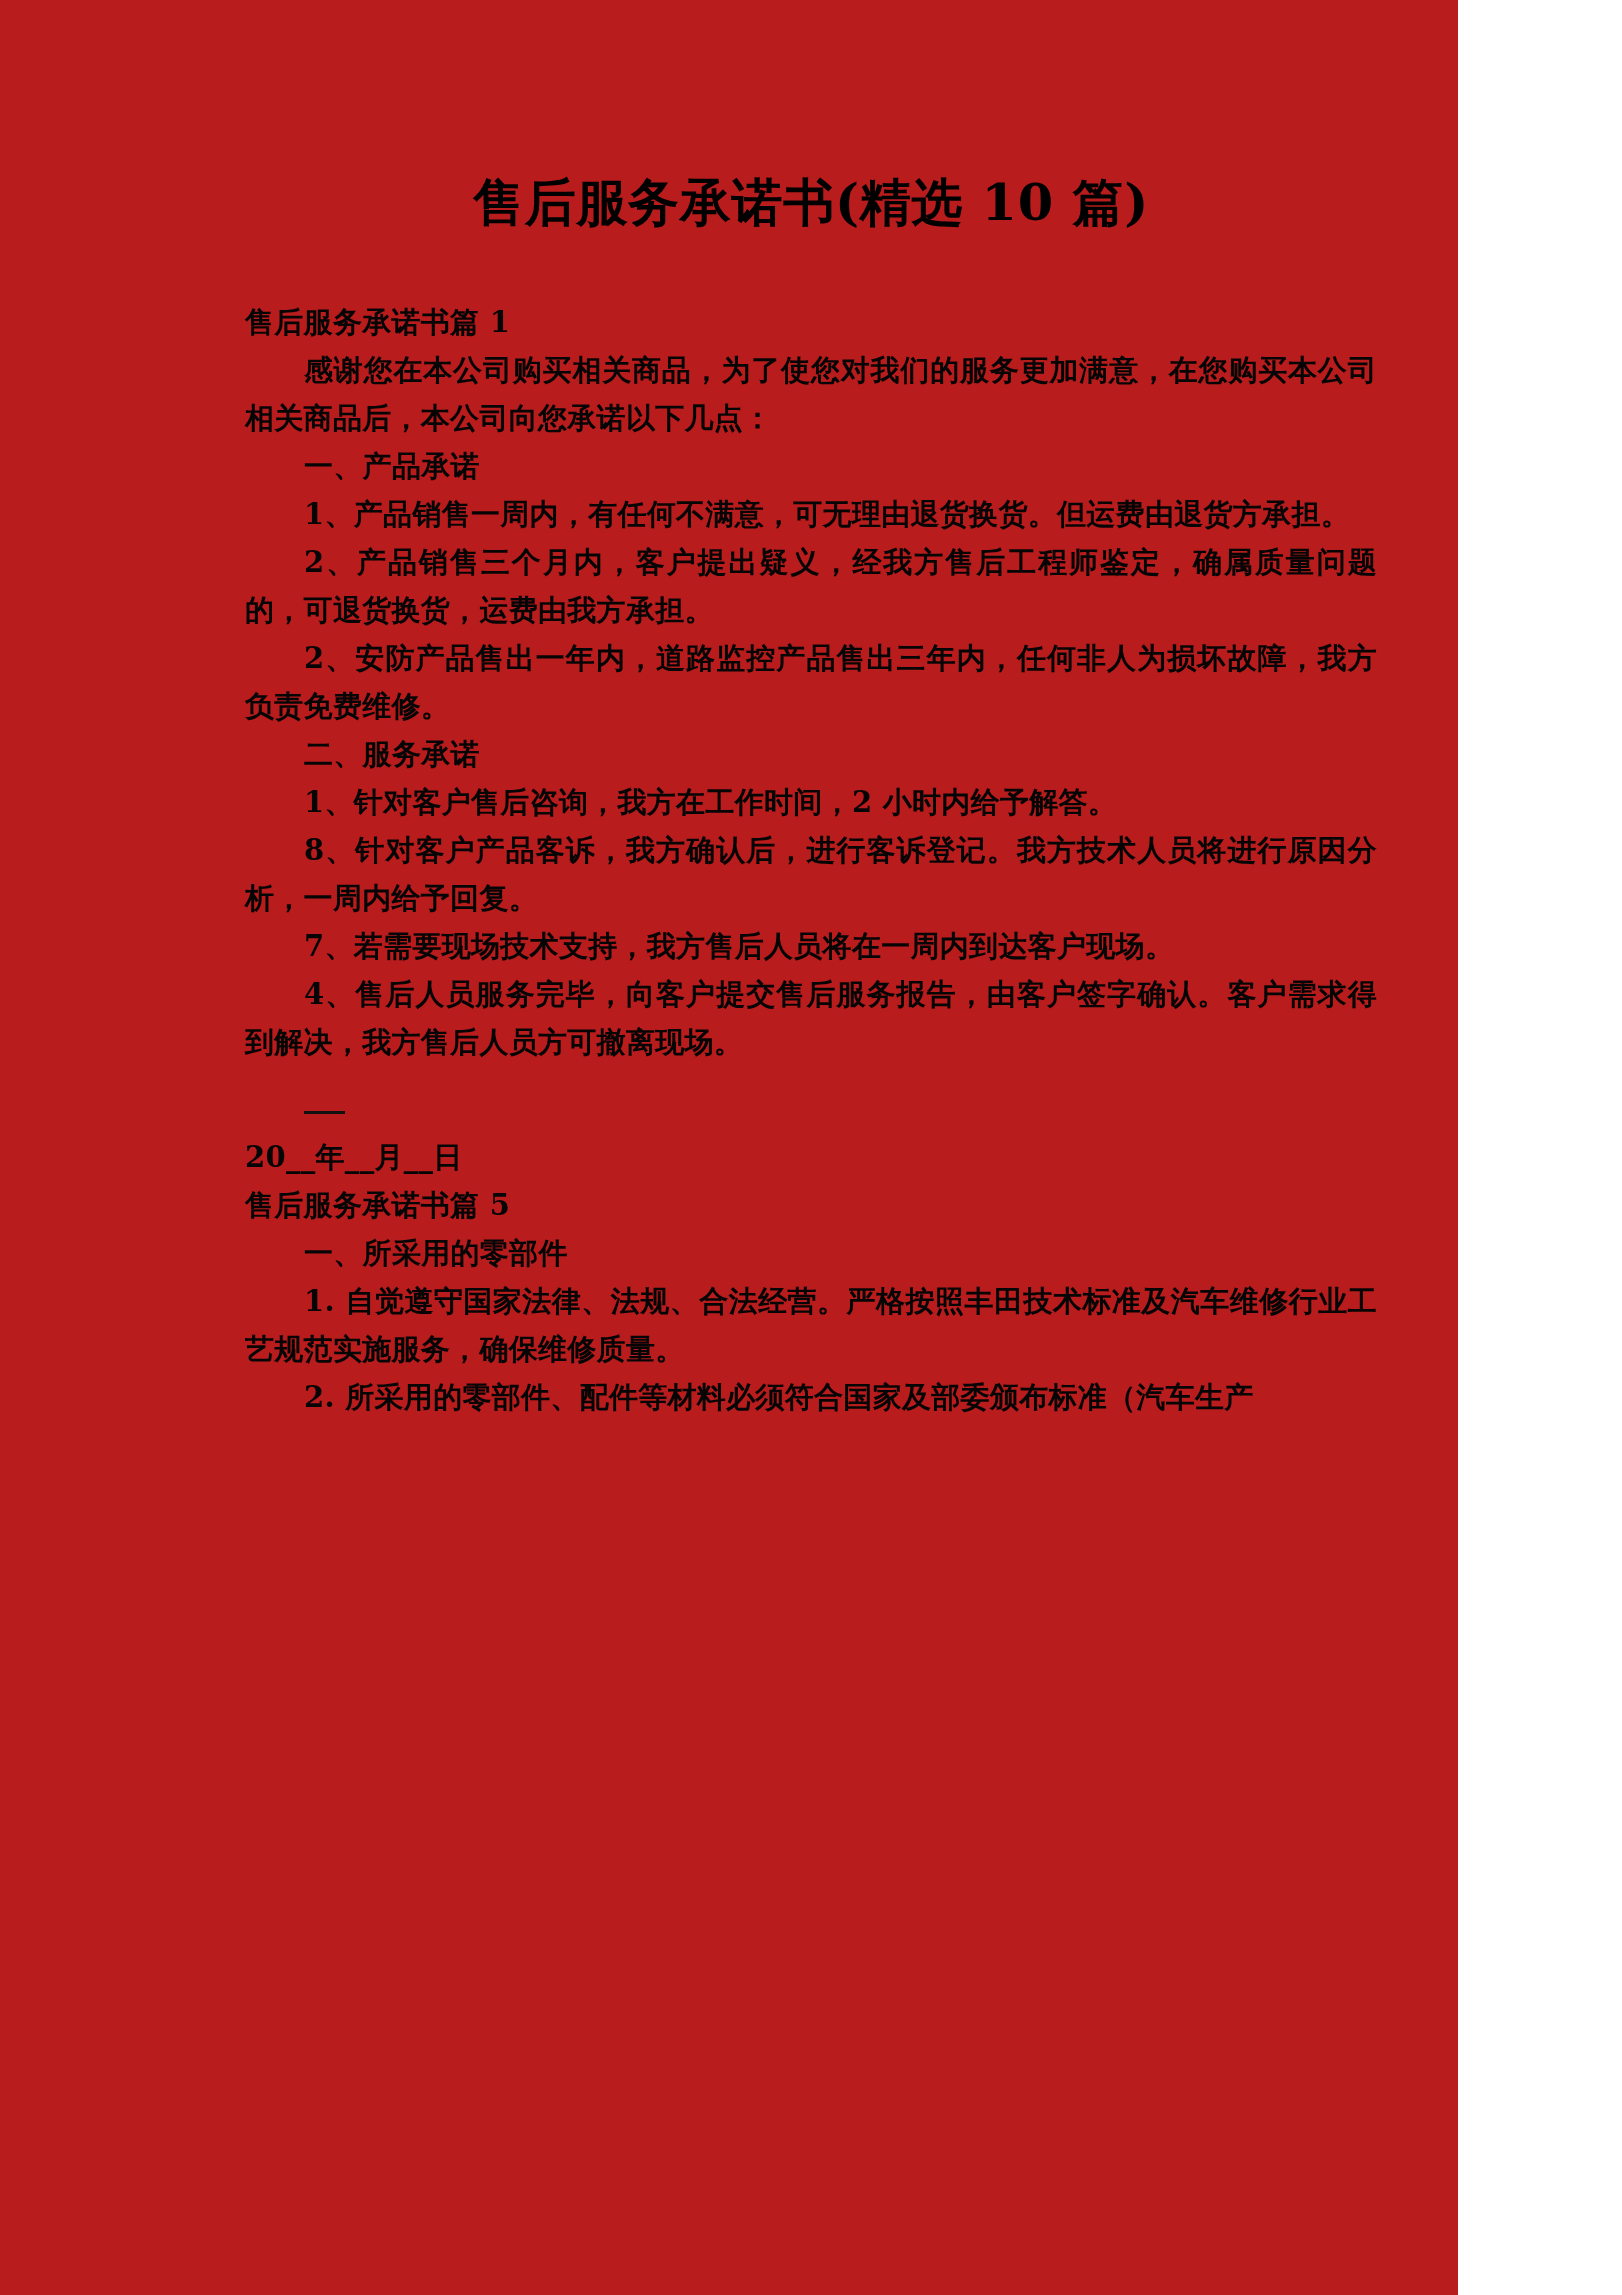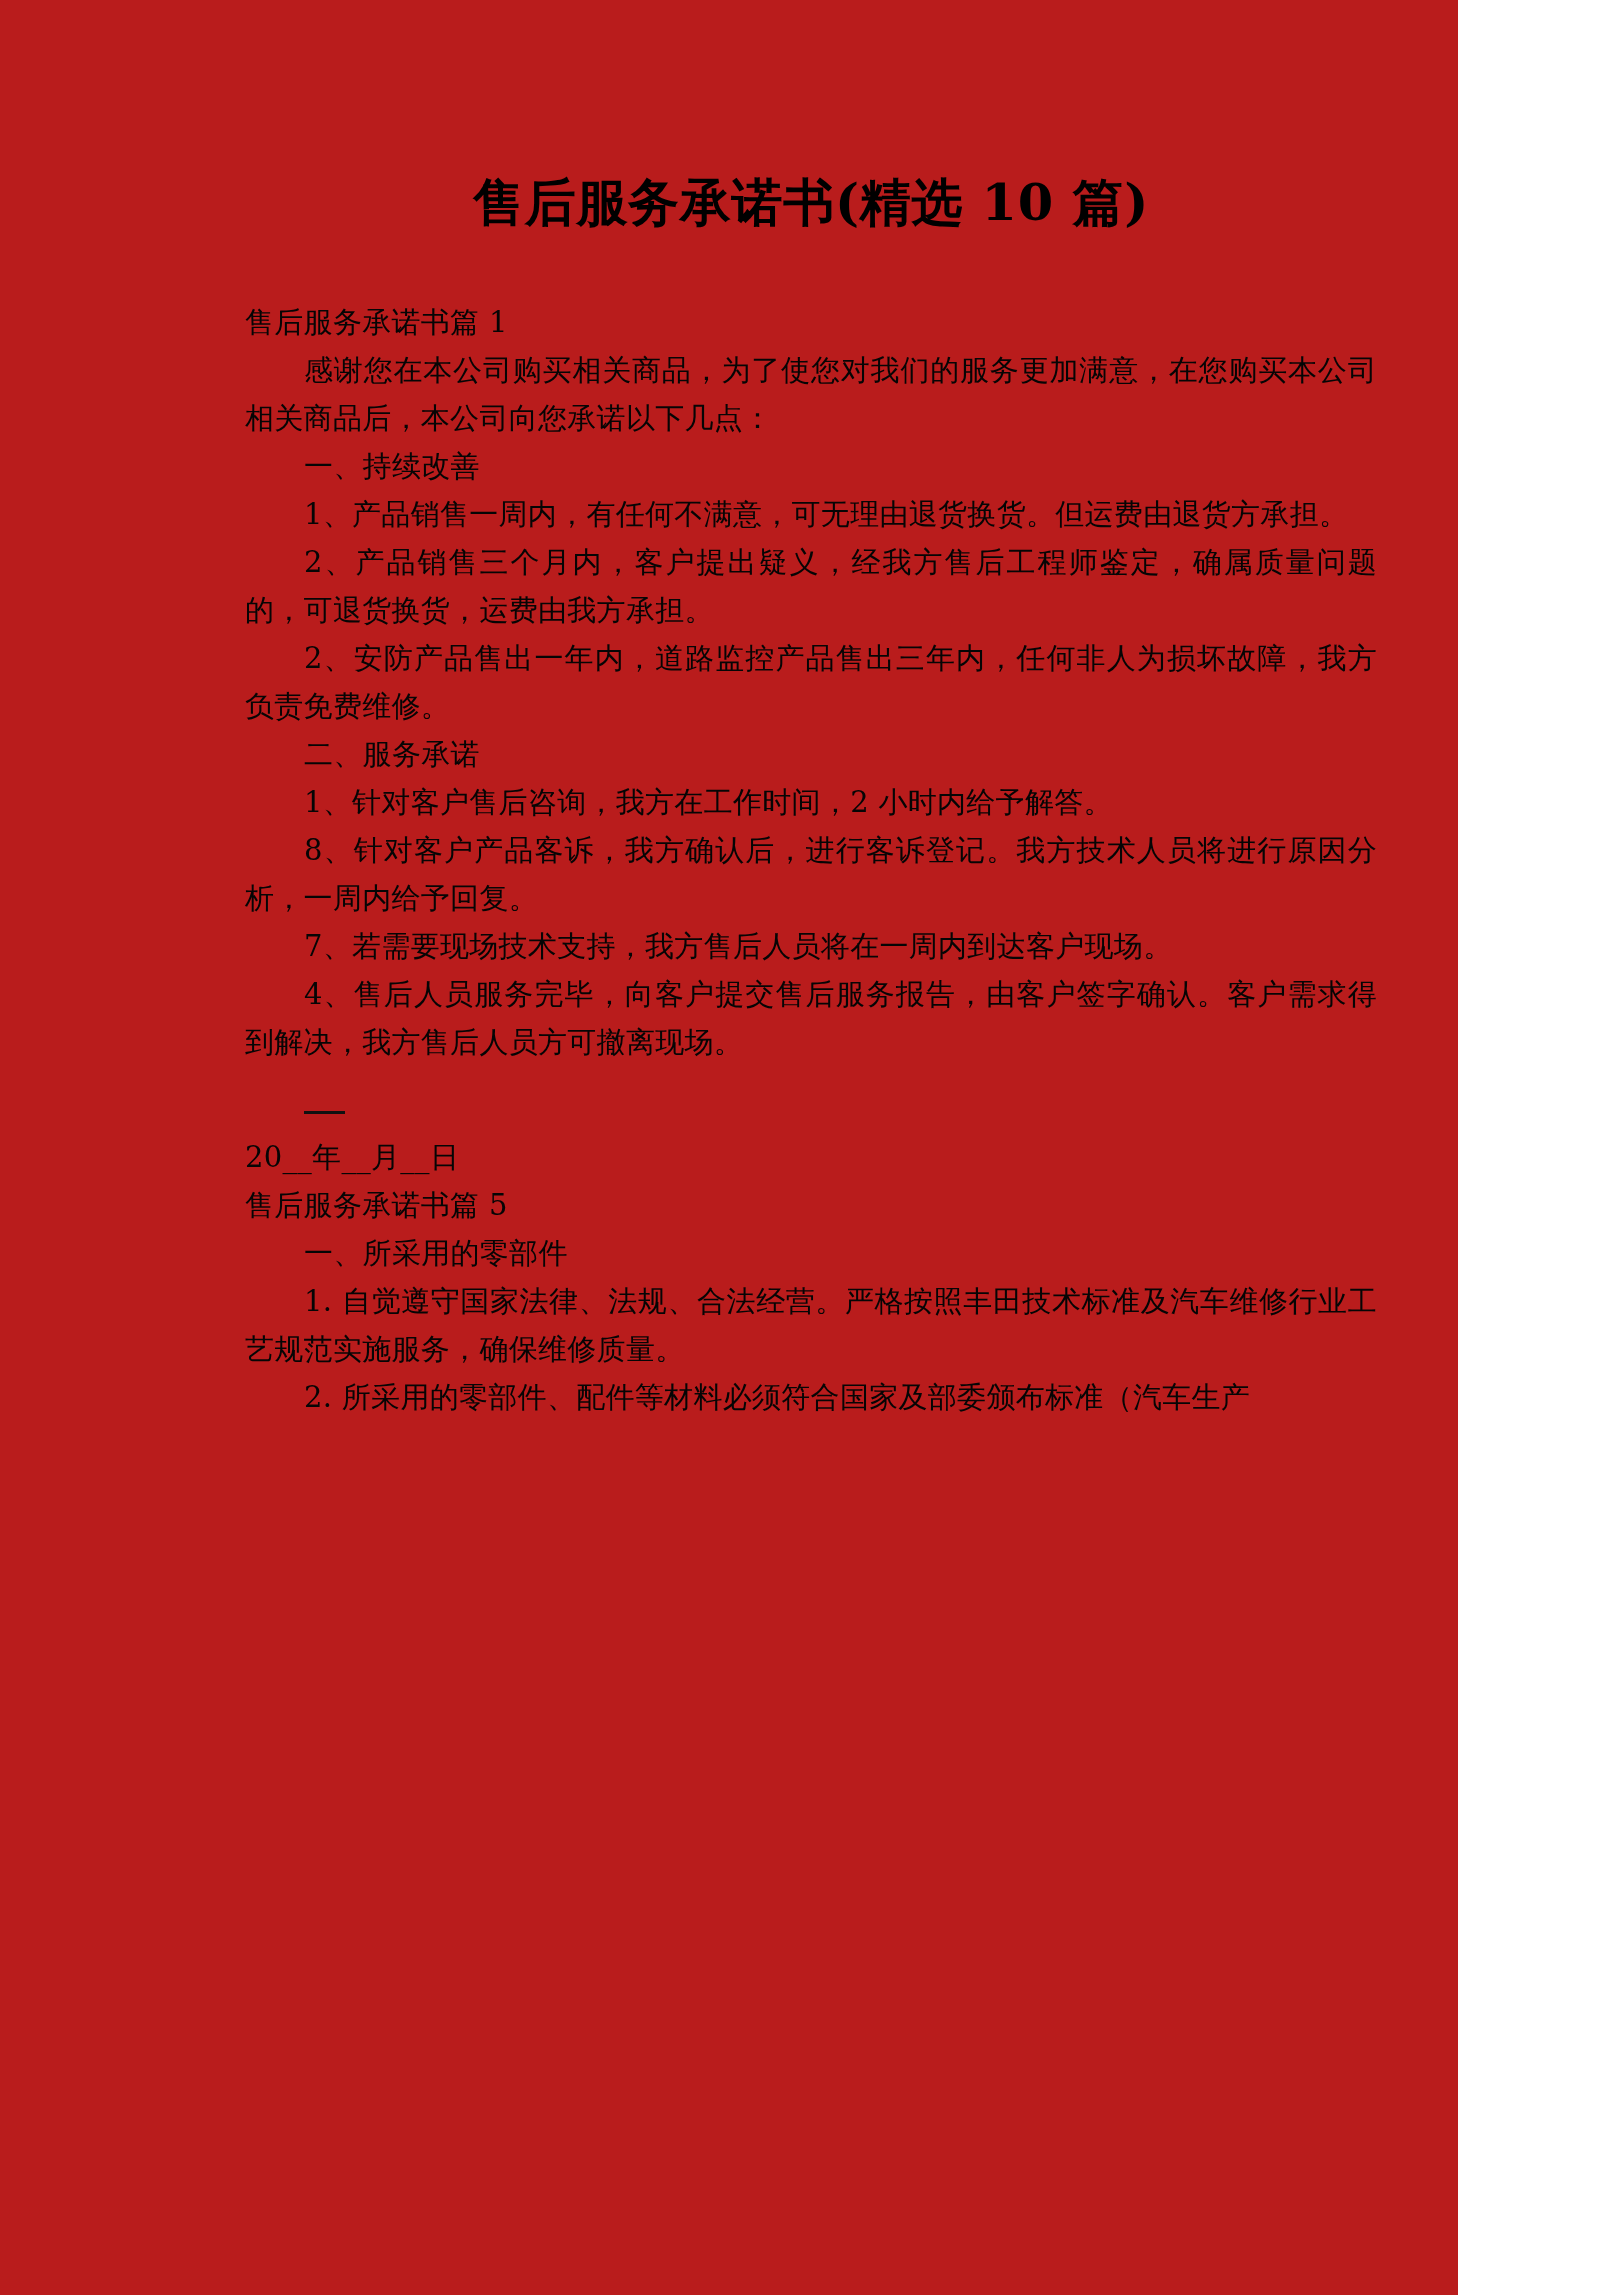--- a/index.html
+++ b/index.html
@@ -30,20 +30,21 @@
     text-align: center;
     letter-spacing: 0.7px;
     margin: 0;
     padding-top: 171px;
     line-height: 1.25;
     color: #000000;
     font-family: "DejaVu Serif", "Liberation Serif", serif;
   }
   .body-block {
     margin-top: 63px;
+    font-weight: bold;
   }
   p.para {
     margin: 0;
     font-size: 29px;
     line-height: 48px;
     color: #050505;
     text-align: justify;
     text-justify: inter-character;
     text-indent: 59px;
     letter-spacing: 0.3px;
@@ -80,21 +81,21 @@
     <h1 class="doc-title">售后服务承诺书(精选 10 篇)</h1>
 
     <div class="body-block">
 
       <p class="para no-indent">售后服务承诺书篇 1</p>
 
 
       <p class="para">感谢您在本公司购买相关商品，为了使您对我们的服务更加满意，在您购买本公司相关商品后，本公司向您承诺以下几点：</p>
 
 
-      <p class="para last-line-left">一、持续改善</p>
+      <p class="para last-line-left">一、产品承诺</p>
 
       <p class="para">1、产品销售一周内，有任何不满意，可无理由退货换货。但运费由退货方承担。</p>
 
       <p class="para">2、产品销售三个月内，客户提出疑义，经我方售后工程师鉴定，确属质量问题的，可退货换货，运费由我方承担。</p>
 
       <p class="para">2、安防产品售出一年内，道路监控产品售出三年内，任何非人为损坏故障，我方负责免费维修。</p>
 
       <p class="para last-line-left">二、服务承诺</p>
 
       <p class="para last-line-left">1、针对客户售后咨询，我方在工作时间，2 小时内给予解答。</p>

